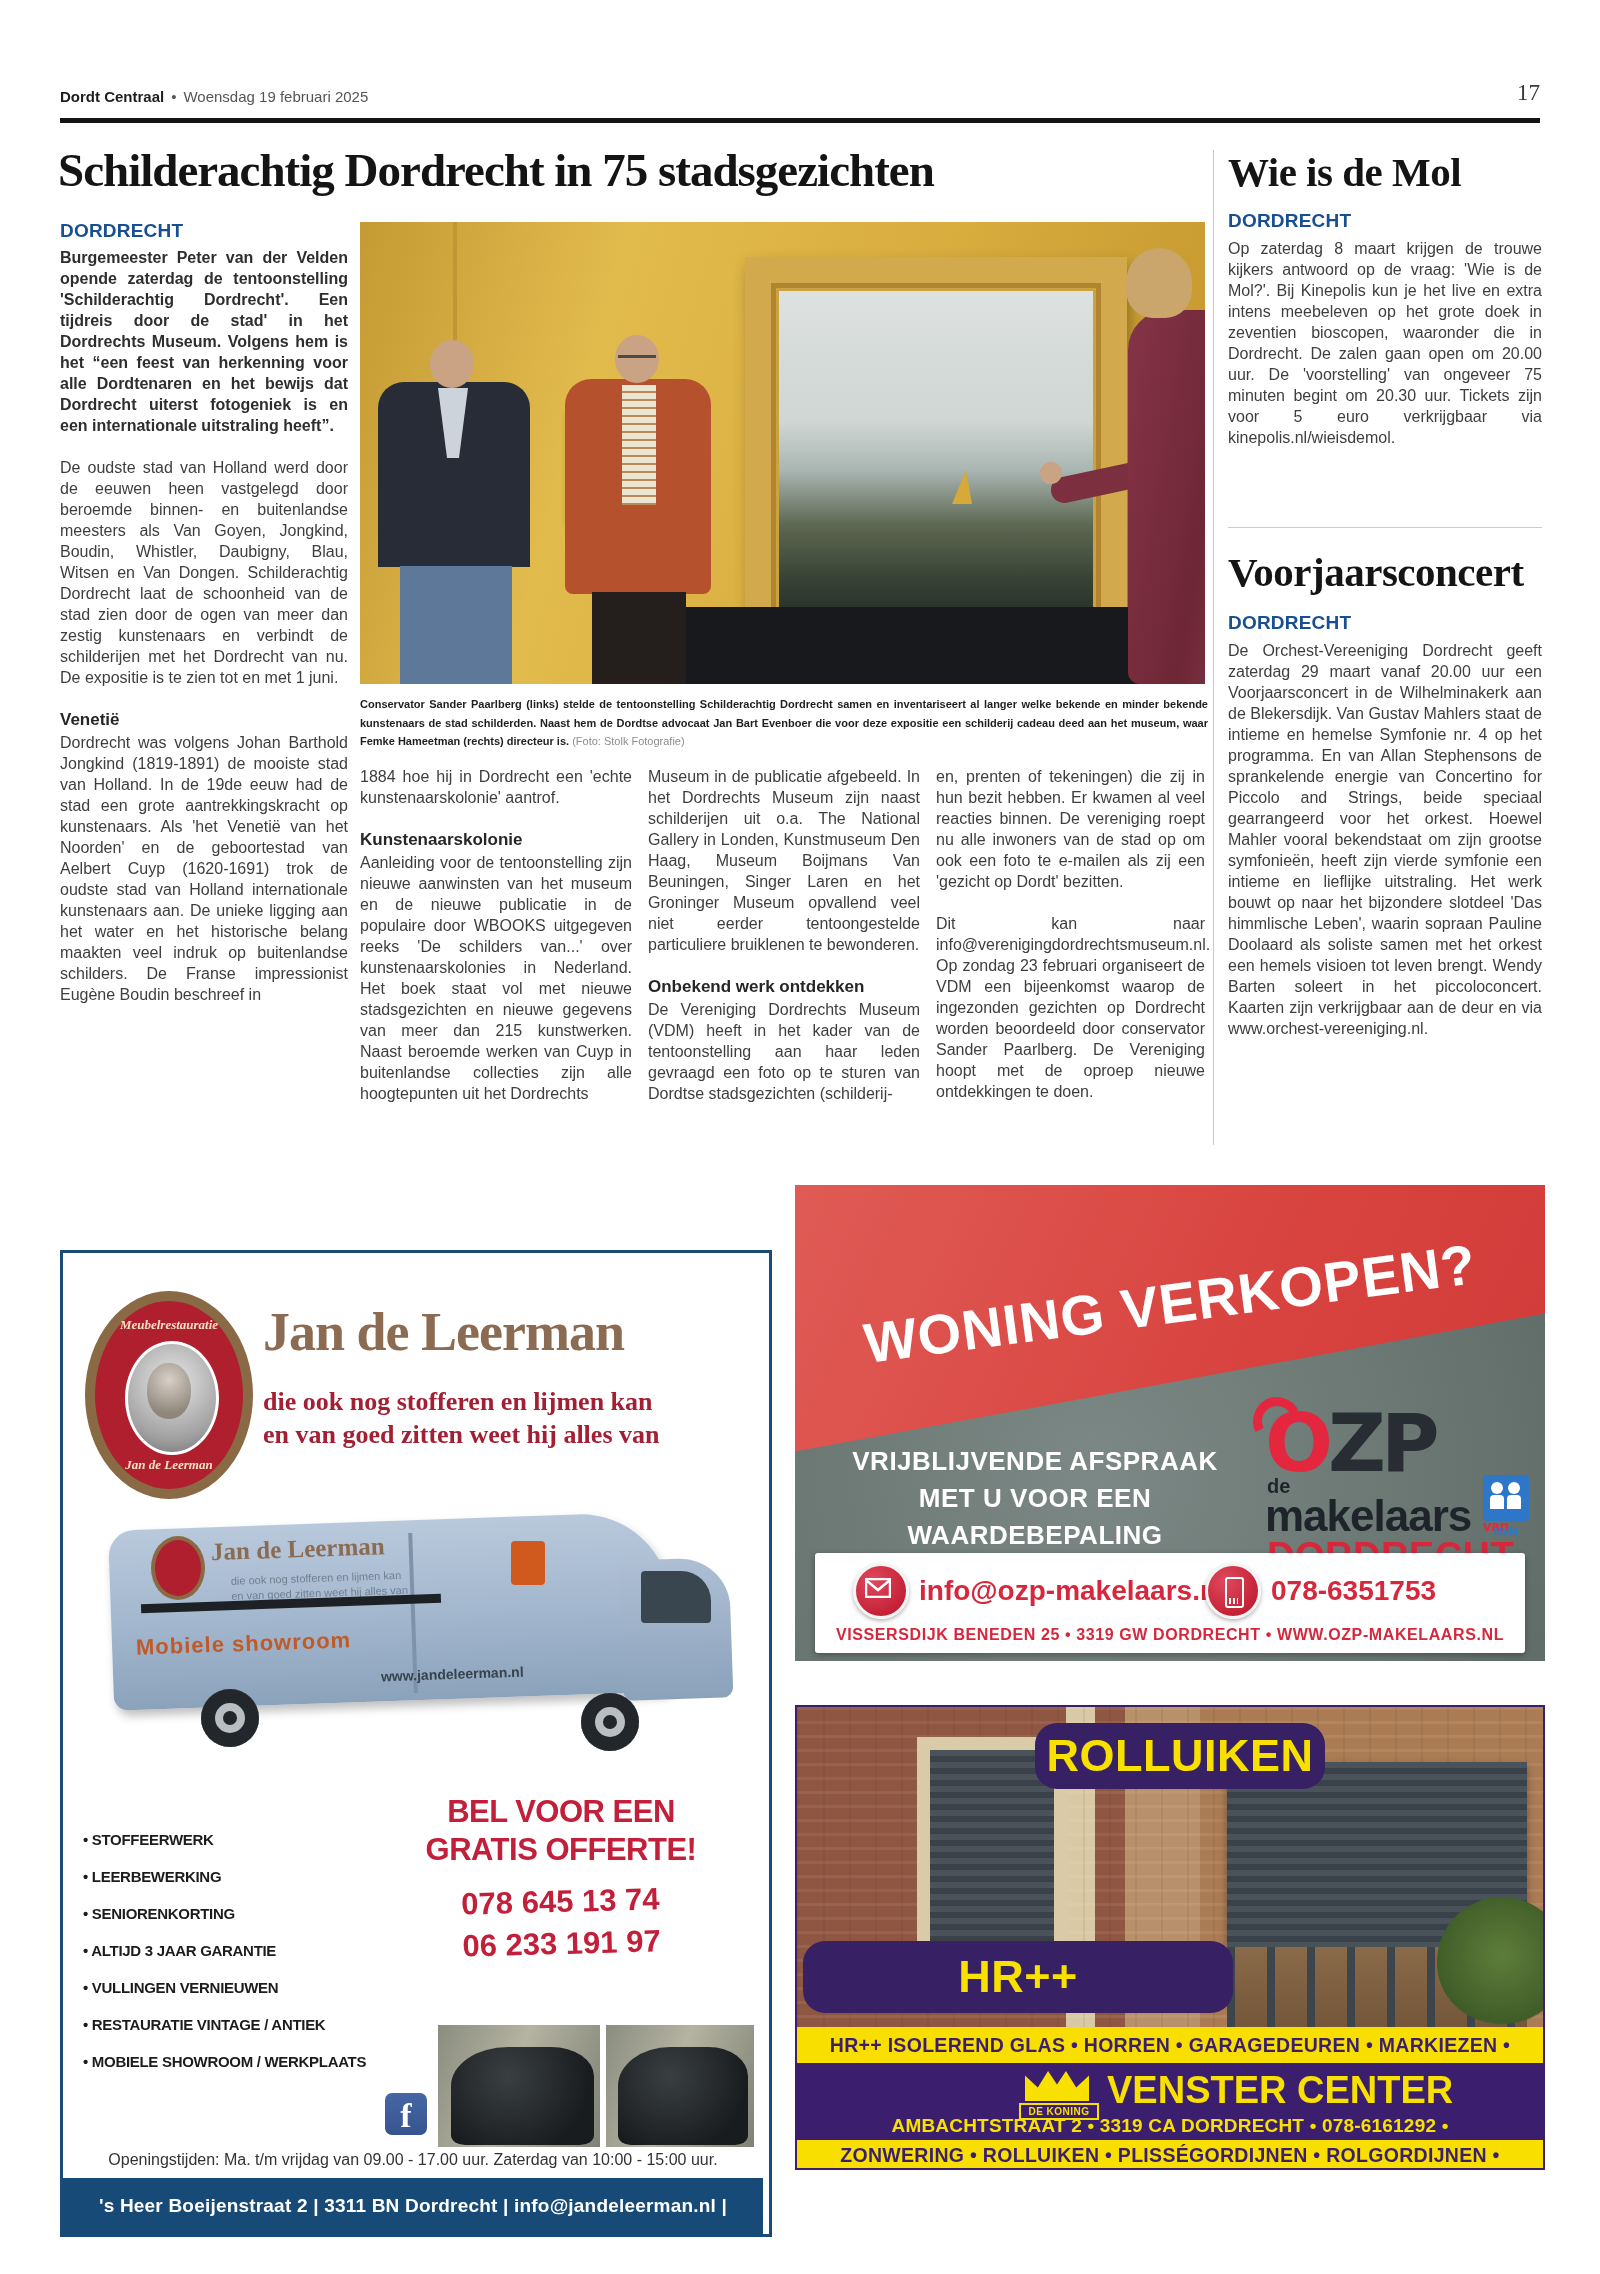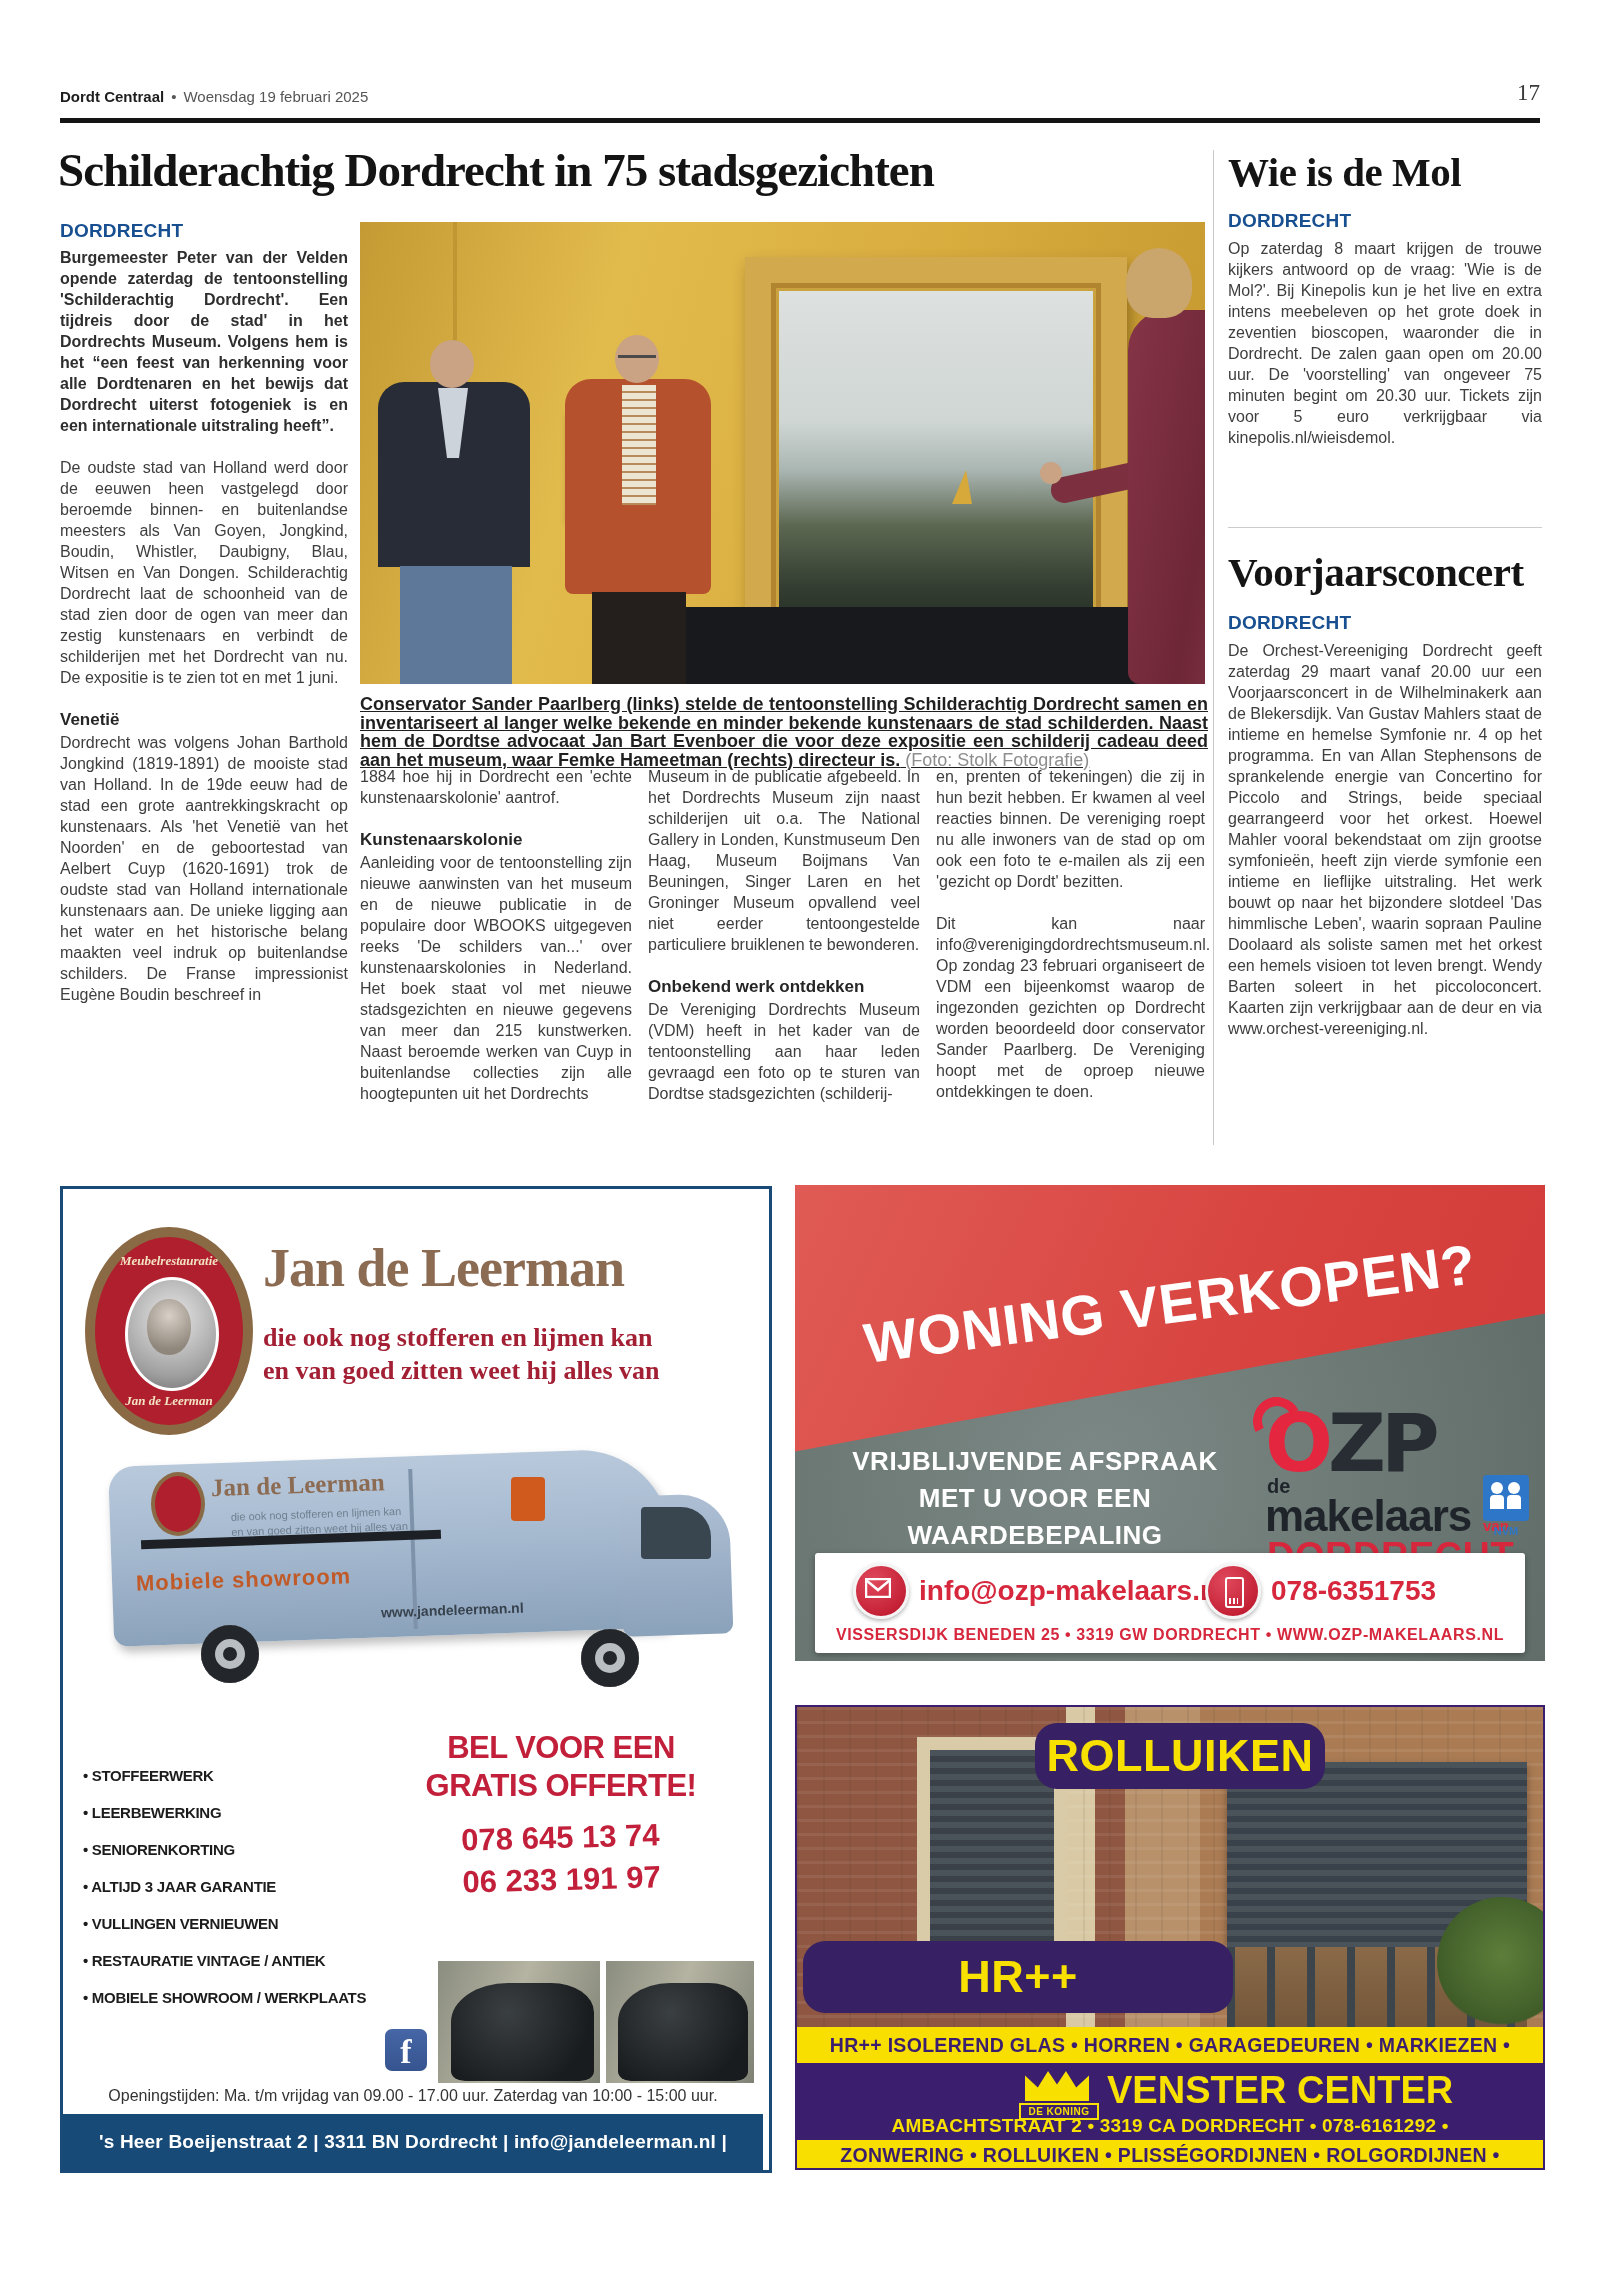--- a/index.html
+++ b/index.html
@@ -20,22 +20,22 @@
   .bodytext{font-size:16px;line-height:21px;color:#3e3e3e;text-align:justify;}
   .bodytext p{margin:0 0 21px 0;}
   .bodytext p.lead{font-weight:bold;color:#2e2e2e;}
   .subhead{font-weight:bold;color:#262626;font-size:17px;margin:15px 0 2px 0;}
 
   .col1{left:60px;top:220px;width:288px;}
   .col2{left:360px;top:766px;width:272px;}
   .col3{left:648px;top:766px;width:272px;}
   .col4{left:936px;top:766px;width:269px;}
 
-  .caption{left:360px;top:695px;width:848px;font-size:18px;line-height:18.5px;
-    font-weight:bold;color:#1f1f1f;text-align:justify;text-decoration:underline;}
+  .caption{left:360px;top:695px;width:848px;font-size:11px;line-height:18.5px;
+    font-weight:bold;color:#1f1f1f;text-align:justify;}
   .caption .credit{font-weight:normal;color:#8d8d8d;}
 
   
   .vdivider{left:1213px;top:150px;width:1px;height:995px;background:#c9c9c9;}
   .side{left:1228px;width:314px;}
   .side-headline{font-family:"Liberation Serif",serif;font-weight:700;font-size:41px;
     letter-spacing:-.5px;color:#141414;}
   .hdivider{left:1228px;top:527px;width:314px;height:1px;background:#cccccc;}
 
   
@@ -67,21 +67,21 @@
                repeating-linear-gradient(90deg,rgba(183,138,88,.6) 0 2px,transparent 2px 8px);}
   .photo .man2-legs{left:232px;top:370px;width:94px;height:92px;background:#241f1c;}
   .photo .woman-hair{left:766px;top:26px;width:66px;height:70px;border-radius:50% 50% 40% 40%;background:#caa56c;}
   .photo .woman-body{left:768px;top:88px;width:140px;height:374px;border-radius:40px 0 0 12px;
     background:linear-gradient(100deg,#853447,#6e2736 55%,#8a3a4c);}
   .photo .woman-arm{left:690px;top:246px;width:112px;height:26px;border-radius:13px;
     background:#7c2f3f;transform:rotate(-12deg);}
   .photo .woman-hand{left:680px;top:240px;width:22px;height:22px;}
 
   
-  .ad-leerman{left:60px;top:1186px;width:706px;height:981px;border:3px solid #1a4a78;background:#ffffff;}
+  .ad-leerman{left:60px;top:1250px;width:706px;height:981px;border:3px solid #1a4a78;background:#ffffff;}
   .jl-logo{left:22px;top:38px;width:168px;height:208px;border-radius:50%;
     background:#b01f2e;border:10px solid #8a6a45;box-sizing:border-box;}
   .jl-logo .inner{position:absolute;left:30px;top:40px;width:88px;height:108px;border-radius:50%;
     background:radial-gradient(circle at 50% 35%,#e8e8e8,#9f9f9f 70%,#6f6f6f);border:3px solid #fff;}
   .jl-logo .face{position:absolute;left:52px;top:62px;width:44px;height:56px;border-radius:48%;
     background:radial-gradient(circle at 50% 30%,#d8d0c6,#8f867c 75%);}
   .jl-ring-top{position:absolute;left:0;right:0;top:16px;text-align:center;color:#f3e3c2;
     font-family:"Liberation Serif",serif;font-style:italic;font-weight:bold;font-size:13px;}
   .jl-ring-bottom{position:absolute;left:0;right:0;bottom:16px;text-align:center;color:#f3e3c2;
     font-family:"Liberation Serif",serif;font-style:italic;font-weight:bold;font-size:13px;}

